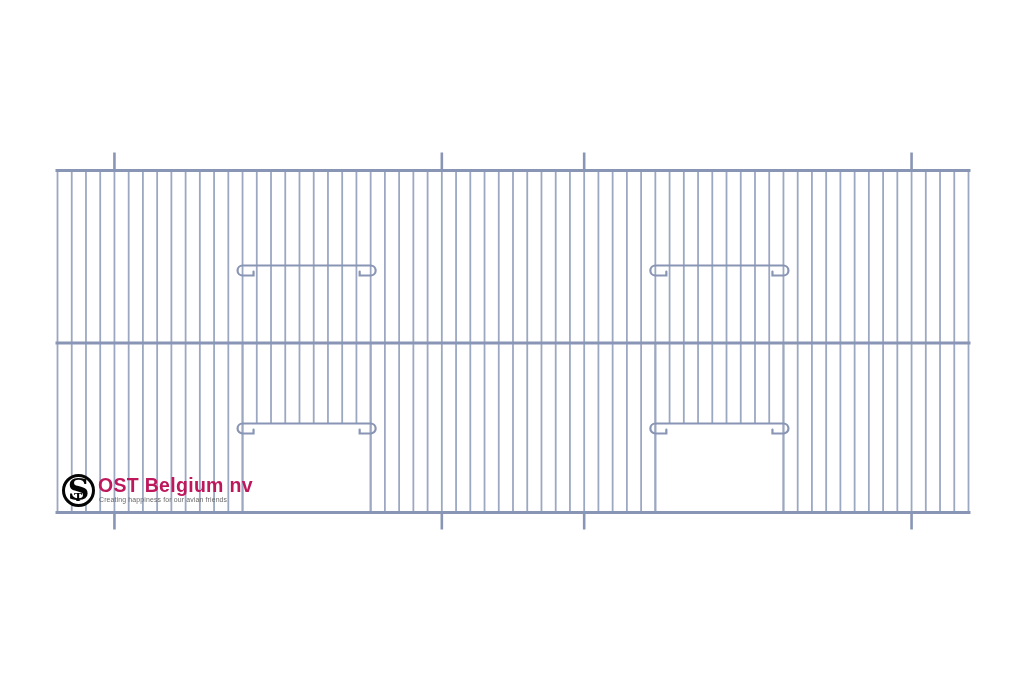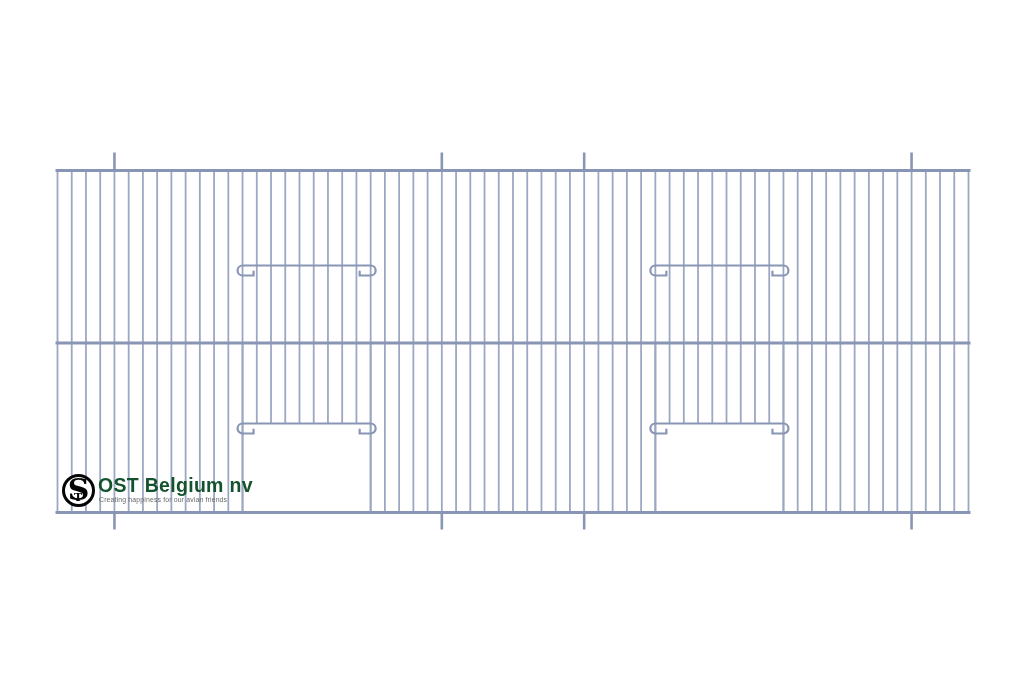--- a/index.html
+++ b/index.html
@@ -18,21 +18,21 @@
     font-family:"DejaVu Serif","Liberation Serif",serif;
     font-size:30px;font-weight:700;color:#050505;line-height:1;
   }
   .logo-mark .mono-t{
     position:absolute;left:9px;top:15px;
     font-family:"DejaVu Serif","Liberation Serif",serif;
     font-size:11px;font-weight:700;color:#050505;line-height:1;
   }
   .brand-name{
     position:absolute;left:98px;top:476px;
-    font-size:19.5px;font-weight:700;color:#14532d;
+    font-size:19.5px;font-weight:700;color:#be185d;
     letter-spacing:0.3px;white-space:nowrap;line-height:1;
   }
   .brand-tagline{
     position:absolute;left:99px;top:497px;
     font-size:6.9px;font-weight:400;color:#686868;
     letter-spacing:0.15px;white-space:nowrap;line-height:1;
   }
 </style>
 </head>
 <body>

